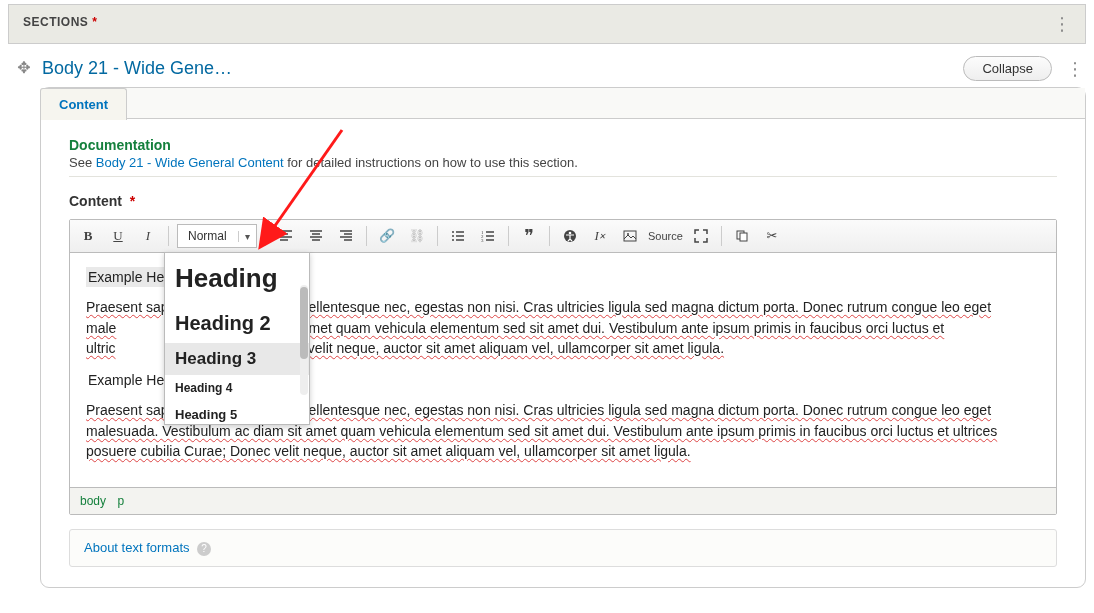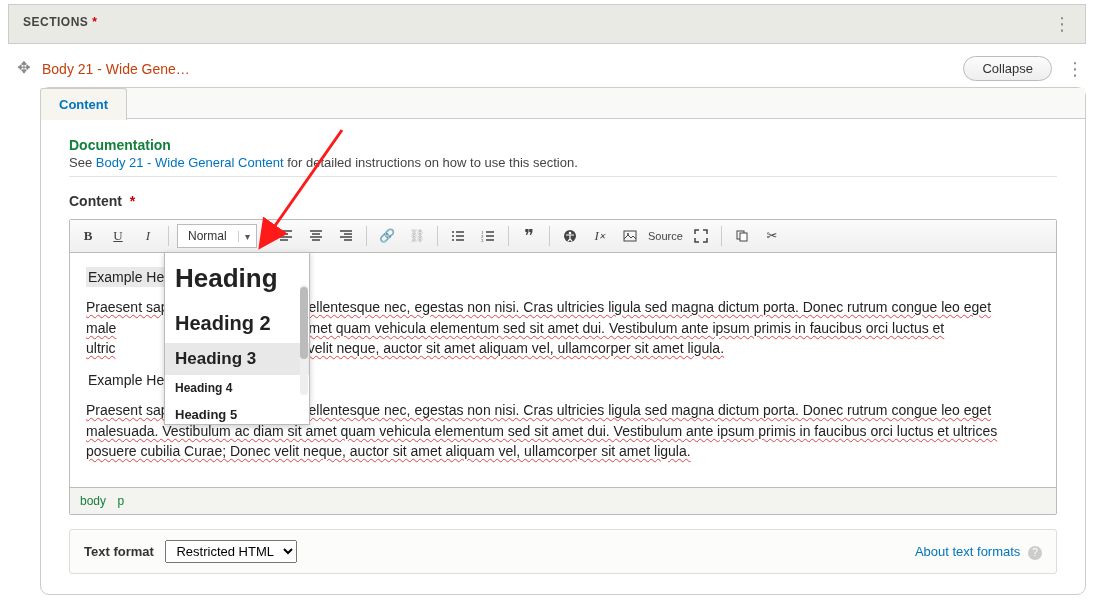--- a/index.html
+++ b/index.html
@@ -47,22 +47,22 @@
   .body-wrap {
     flex: 1;
   }
   .body-header {
     display: flex;
     align-items: center;
     justify-content: space-between;
     padding: 4px 2px 6px 2px;
   }
   .body-title {
-    color: #c2410c;
-    font-size: 14px;
+    color: #0369a1;
+    font-size: 18px;
   }
   .collapse-btn {
     border: 1px solid #bbb;
     border-radius: 14px;
     background: linear-gradient(#fcfcfc,#eee);
     padding: 4px 18px;
     font-size: 13px;
     cursor: pointer;
     color: #333;
   }
@@ -391,26 +391,20 @@
           </div>
 
           <div class="editor-path">
             <span>body</span>
             <span>p</span>
           </div>
         </div>
 
         <div class="format-row">
           <div>
-            <label>Text format</label>
-            <select>
-              <option>Restricted HTML</option>
-            </select>
-          </div>
-          <div>
             <a href="#" class="about-link">About text formats</a>
             <span class="about-q">?</span>
           </div>
         </div>
 
       </div>
     </div>
   </div>
 </div>
 

